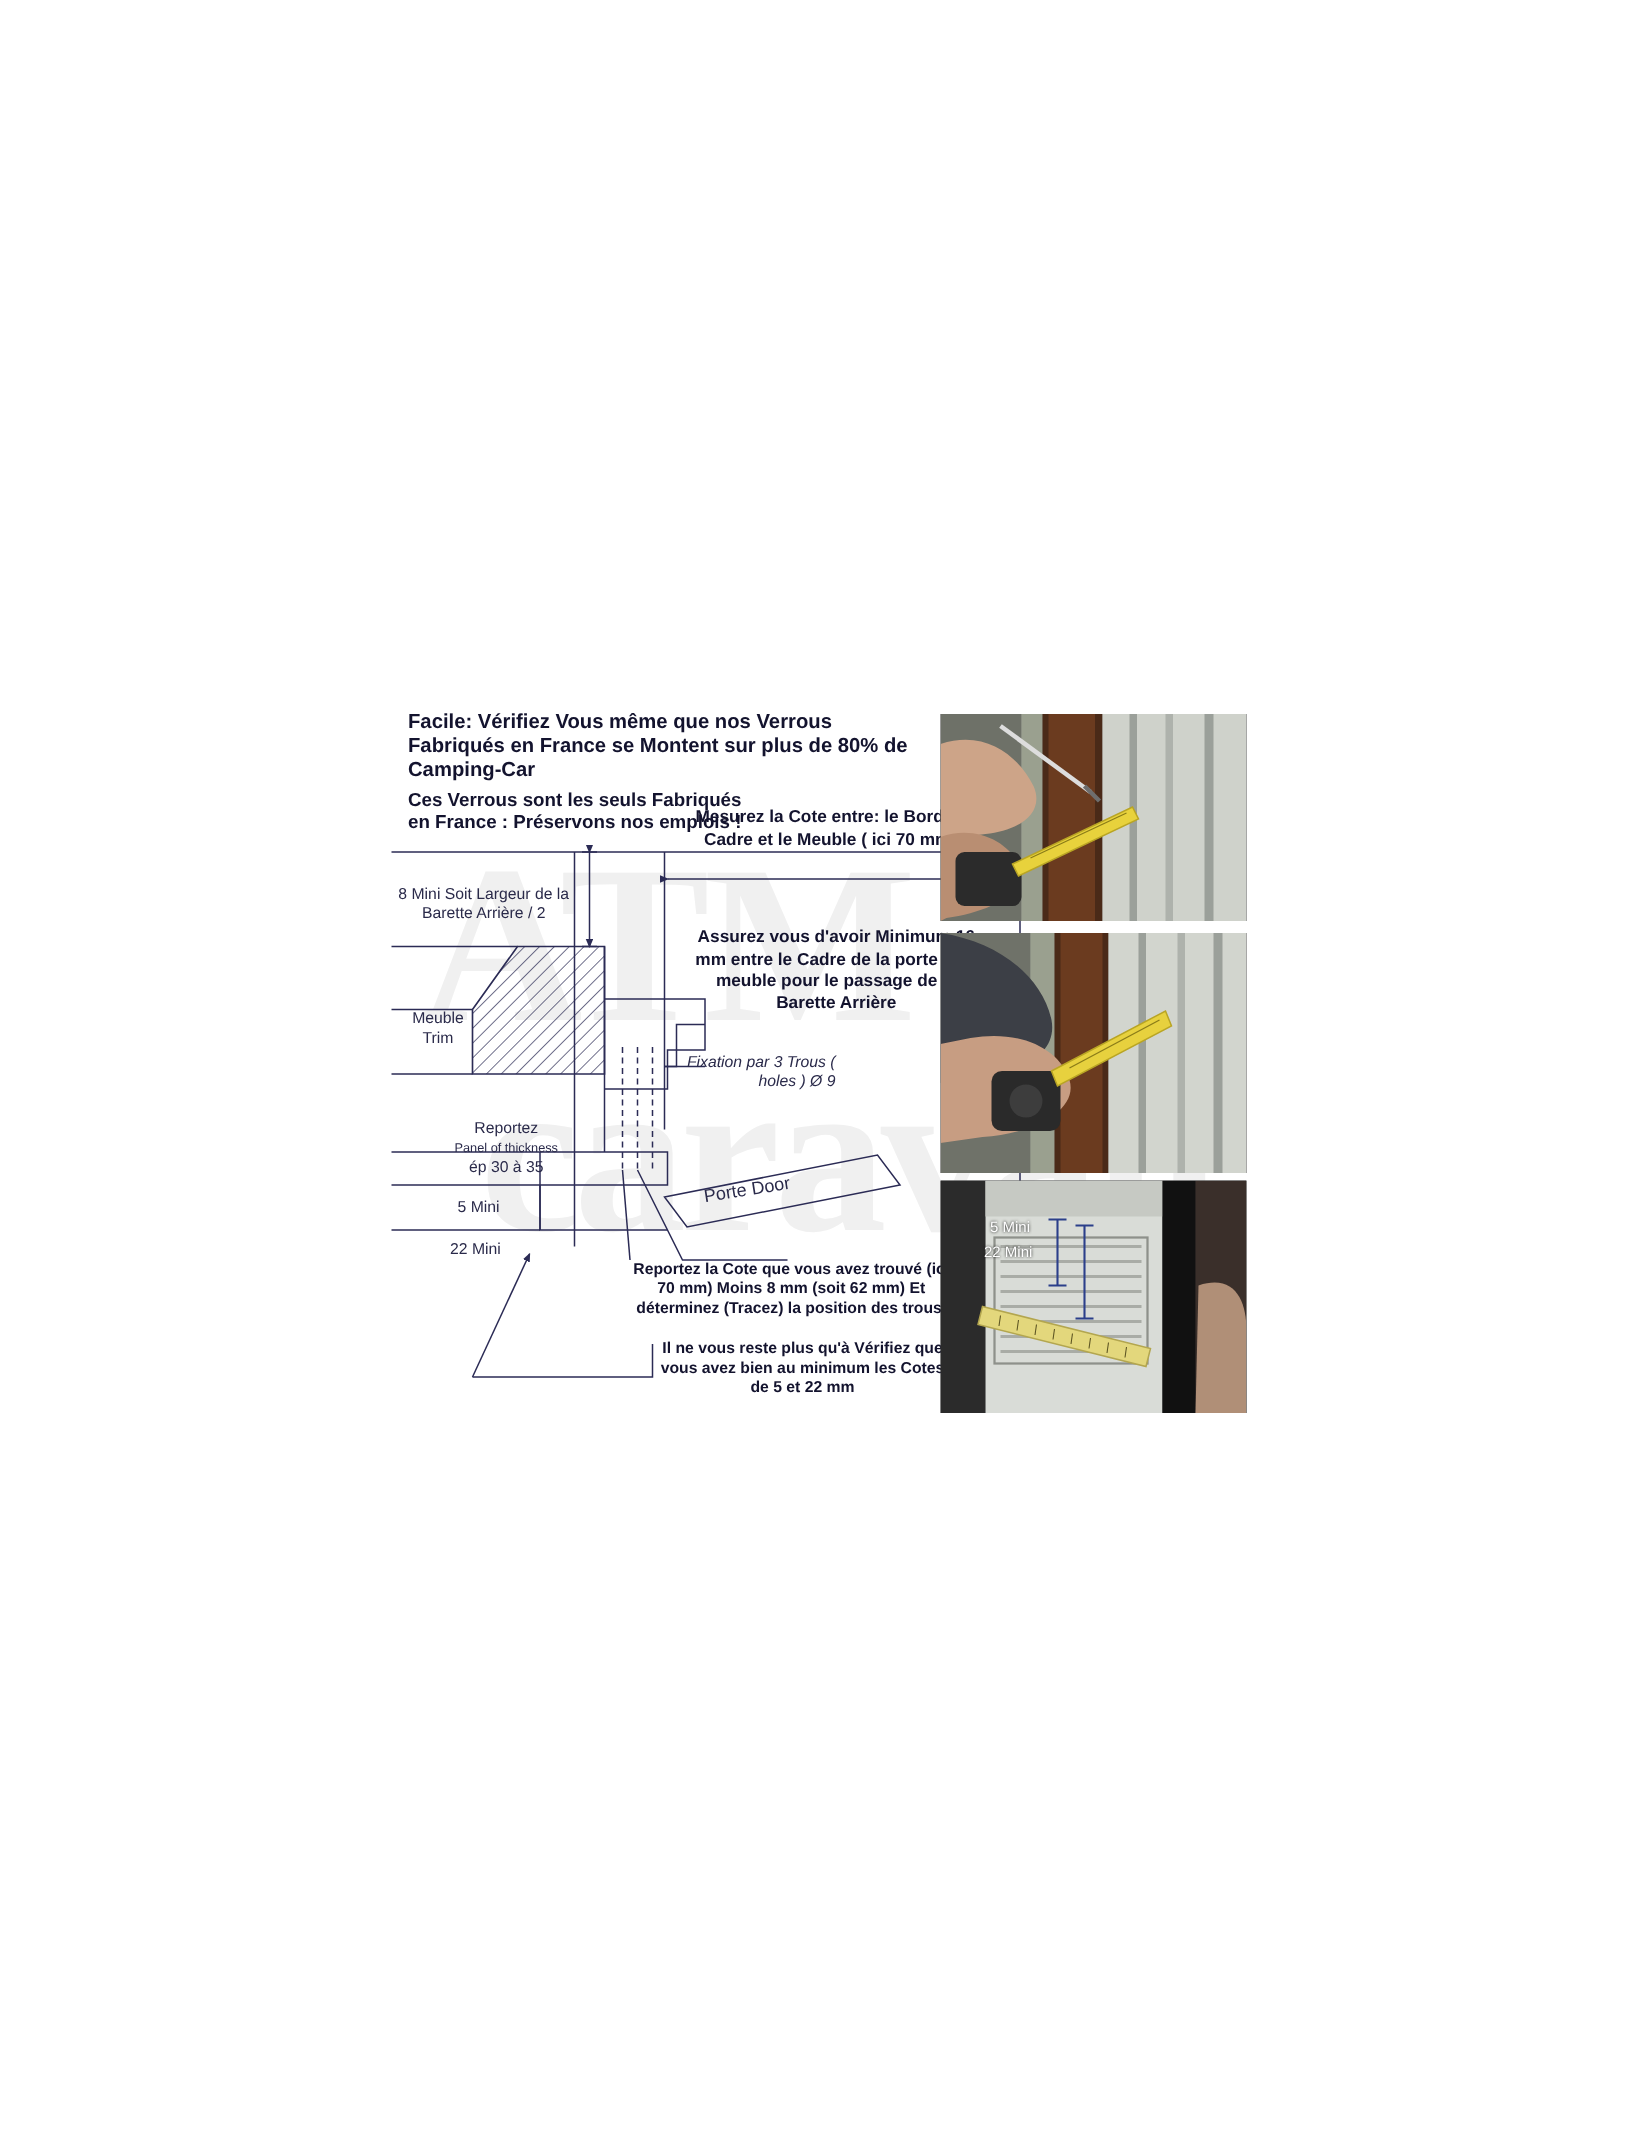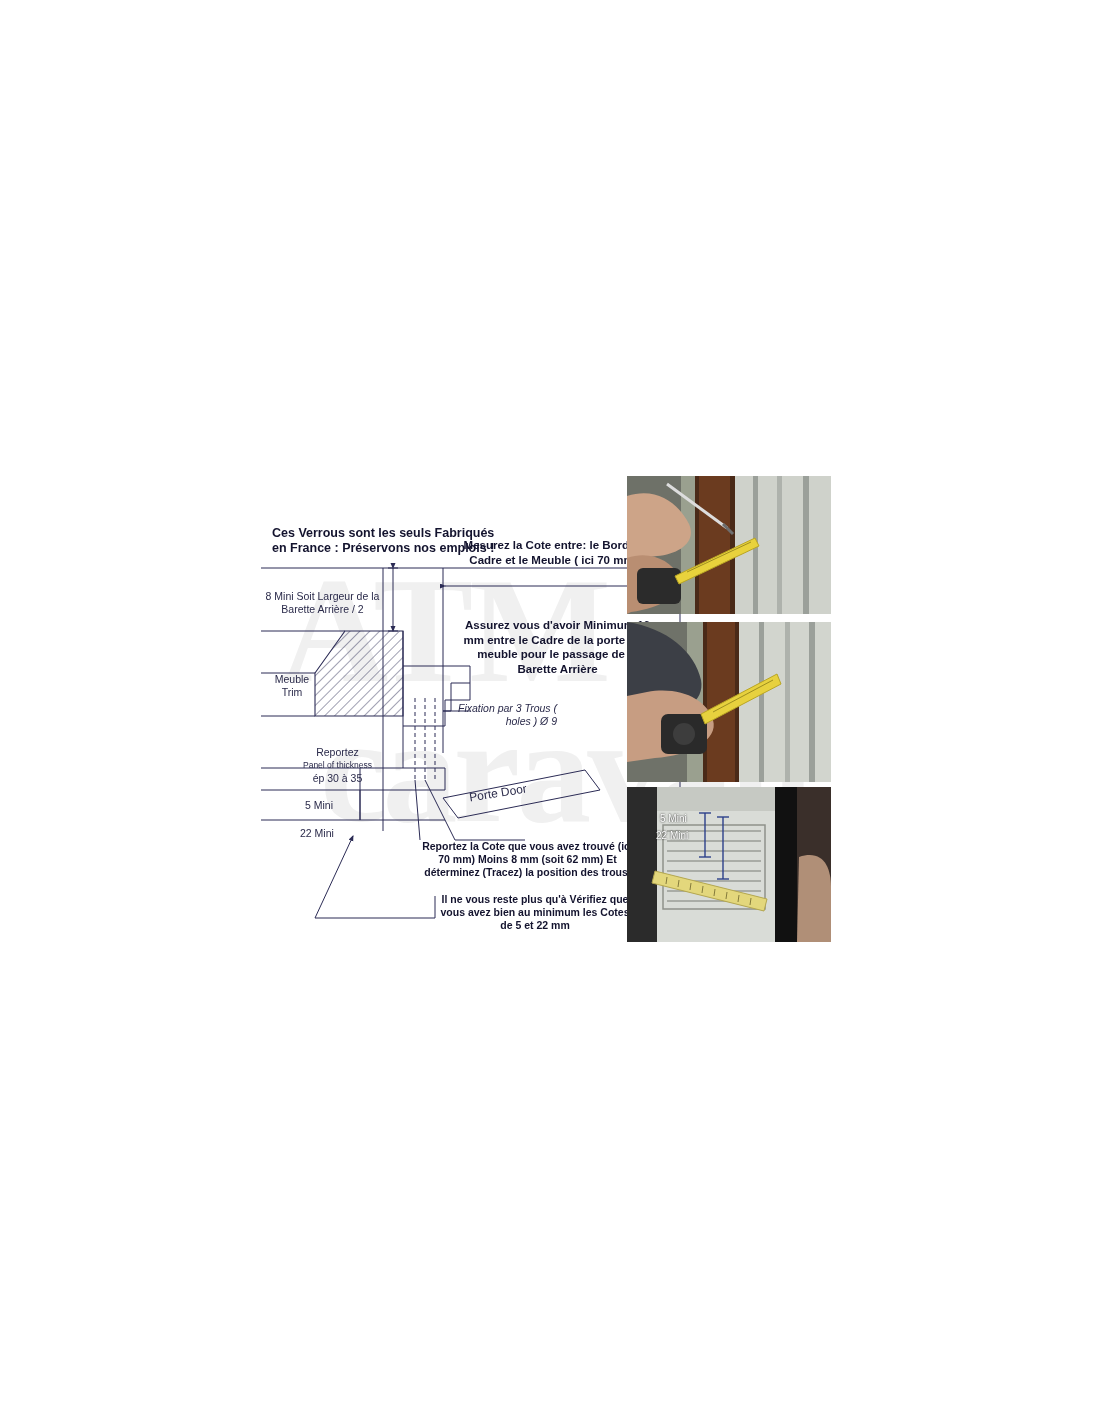--- a/index.html
+++ b/index.html
@@ -282,20 +282,21 @@
         <line x1="160" y1="312" x2="165" y2="372"></line>
 
         <polyline points="60,450 180,450 180,428"></polyline>
         <line x1="60" y1="450" x2="98" y2="368" marker-end="url(#arrS)"></line>
 
         <line x1="133" y1="100" x2="143" y2="100"></line>
         <line x1="133" y1="163" x2="143" y2="163"></line>
       </g>
     </svg>
 
+    <div class="txt" id="title">Facile: Vérifiez Vous même que nos Verrous Fabriqués en France se Montent sur plus de 80% de Camping-Car</div>
     <div class="txt" id="subtitle">Ces Verrous sont les seuls Fabriqués en France : Préservons nos emplois !</div>
 
     <div class="txt" id="note-top">Mesurez la Cote entre: le Bord du Cadre et le Meuble ( ici 70 mm )</div>
     <div class="txt" id="note-mid">Assurez vous d'avoir Minimum 16 mm entre le Cadre de la porte et le meuble pour le passage de la Barette Arrière</div>
     <div class="txt" id="note-report">Reportez la Cote que vous avez trouvé (ici 70 mm) Moins 8 mm  (soit 62 mm) Et déterminez (Tracez) la position des trous.</div>
     <div class="txt" id="note-final">Il ne vous reste plus qu'à Vérifiez que vous avez bien au minimum les Cotes de 5 et 22 mm</div>
 
     <div class="tech" id="lbl-8mini">8 Mini Soit Largeur de la Barette Arrière / 2</div>
 
     <div class="tech" id="lbl-meuble">

